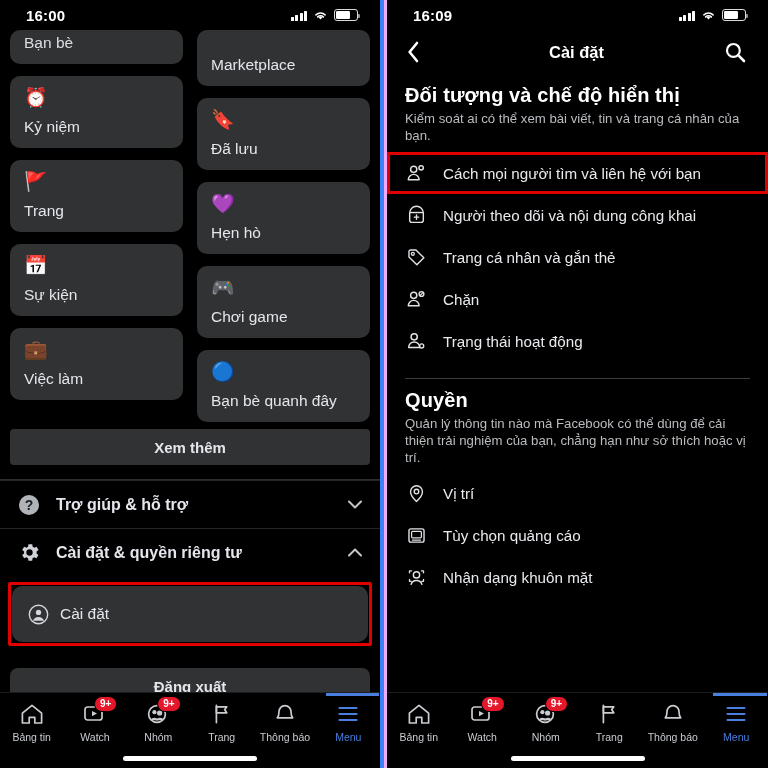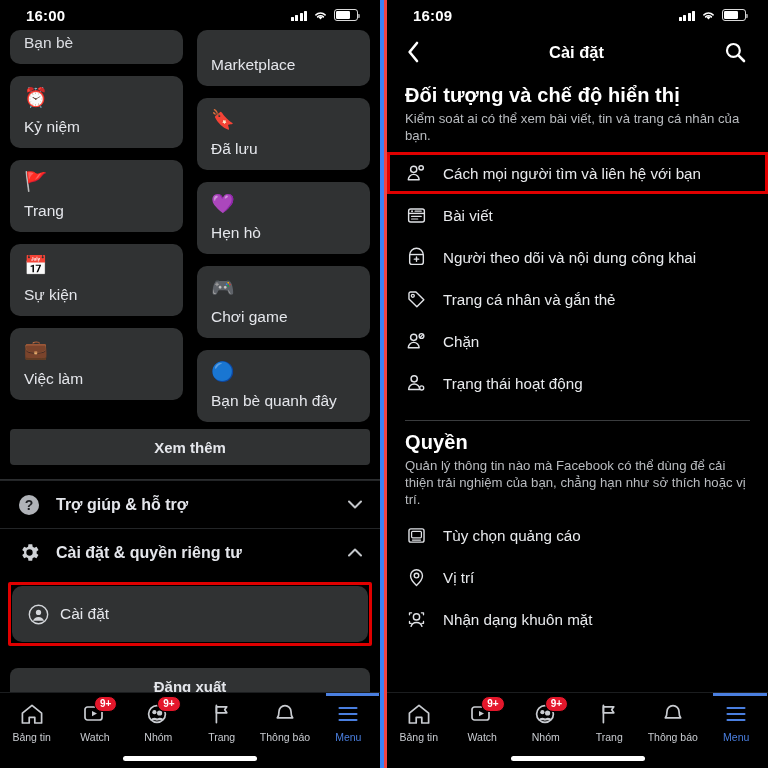--- a/index.html
+++ b/index.html
@@ -10,21 +10,21 @@
     overflow: hidden;
   }
   .screens { display: flex; width: 768px; height: 768px; }
   .phone {
     width: 384px; height: 768px;
     background: #000;
     position: relative;
     overflow: hidden;
   }
   .phone.left  { border-right: 4px solid #3b82f6; }
-  .phone.right { border-left: 3px solid #ef4444; }
+  .phone.right { border-left: 3px solid #f0abfc; }
 
   
   .statusbar {
     height: 30px;
     display: flex; align-items: center; justify-content: space-between;
     padding: 0 22px 0 26px;
     background: #000;
   }
   .sb-time { color:#fff; font-size:15px; font-weight:700; letter-spacing:.2px; }
   .sb-right { display:flex; align-items:center; gap:6px; }
@@ -399,32 +399,20 @@
         <span class="ic">
           <svg width="22" height="22" viewBox="0 0 24 24">
               <circle cx="9.5" cy="8" r="3.4" fill="none" stroke="#e0e2e6" stroke-width="1.6"></circle>
               <path d="M3.6 19.4a5.9 5.9 0 0 1 11.8 0z" fill="none" stroke="#e0e2e6" stroke-width="1.6" stroke-linejoin="round"></path>
               <circle cx="17.6" cy="6.4" r="2.4" fill="none" stroke="#e0e2e6" stroke-width="1.6"></circle>
             </svg>
         </span>
         <span class="lbl">Cách mọi người tìm và liên hệ với bạn</span>
       </div>
 
-      <div class="row">
-        <span class="ic">
-          <svg width="21" height="21" viewBox="0 0 24 24">
-              <rect x="3" y="4.6" width="18" height="14.8" rx="2.4" fill="none" stroke="#e0e2e6" stroke-width="1.6"></rect>
-              <path d="M3 9.6h18" stroke="#e0e2e6" stroke-width="1.6"></path>
-              <circle cx="6.9" cy="7.1" r="1.1" fill="#e0e2e6"></circle>
-              <path d="M10.4 7.1h7" stroke="#e0e2e6" stroke-width="1.4" stroke-linecap="round"></path>
-              <path d="M6.4 13h11M6.4 16h7" stroke="#e0e2e6" stroke-width="1.4" stroke-linecap="round"></path>
-            </svg>
-        </span>
-        <span class="lbl">Bài viết</span>
-      </div>
 
       <div class="row">
         <span class="ic">
           <svg width="21" height="21" viewBox="0 0 24 24">
               <path d="M4.2 9.2a7.8 7.8 0 0 1 15.6 0v8.2a2.4 2.4 0 0 1-2.4 2.4H6.6a2.4 2.4 0 0 1-2.4-2.4z" fill="none" stroke="#e0e2e6" stroke-width="1.6"></path>
               <path d="M4.4 8.6h15.2" stroke="#e0e2e6" stroke-width="1.6"></path>
               <path d="M12 11.4v5M9.5 13.9h5" stroke="#e0e2e6" stroke-width="1.6" stroke-linecap="round"></path>
             </svg>
         </span>
         <span class="lbl">Người theo dõi và nội dung công khai</span>
@@ -469,35 +457,35 @@
 
     <div class="sec">
       <div class="sec-title">Quyền</div>
       <div class="sec-desc">Quản lý thông tin nào mà Facebook có thể dùng để cải thiện trải nghiệm của bạn, chẳng hạn như sở thích hoặc vị trí.</div>
     </div>
 
     <div class="rows-b">
       <div class="row">
         <span class="ic">
           <svg width="21" height="21" viewBox="0 0 24 24">
+              <path d="M12 21.2s6.8-6.4 6.8-11.2a6.8 6.8 0 1 0-13.6 0c0 4.8 6.8 11.2 6.8 11.2z" fill="none" stroke="#e0e2e6" stroke-width="1.6" stroke-linejoin="round"></path>
+              <circle cx="12" cy="9.8" r="2.6" fill="none" stroke="#e0e2e6" stroke-width="1.6"></circle>
+            </svg>
+        </span>
+        <span class="lbl">Vị trí</span>
+      </div>
+      <div class="row">
+        <span class="ic">
+          <svg width="21" height="21" viewBox="0 0 24 24">
               <rect x="3.4" y="4.4" width="17.2" height="15.2" rx="2.2" fill="none" stroke="#e0e2e6" stroke-width="1.6"></rect>
               <rect x="6.4" y="7.2" width="11.2" height="7.4" rx="1.2" fill="none" stroke="#e0e2e6" stroke-width="1.4"></rect>
               <path d="M7.4 17.2h9.2" stroke="#e0e2e6" stroke-width="1.4" stroke-linecap="round"></path>
             </svg>
         </span>
         <span class="lbl">Tùy chọn quảng cáo</span>
-      </div>
-      <div class="row">
-        <span class="ic">
-          <svg width="21" height="21" viewBox="0 0 24 24">
-              <path d="M12 21.2s6.8-6.4 6.8-11.2a6.8 6.8 0 1 0-13.6 0c0 4.8 6.8 11.2 6.8 11.2z" fill="none" stroke="#e0e2e6" stroke-width="1.6" stroke-linejoin="round"></path>
-              <circle cx="12" cy="9.8" r="2.6" fill="none" stroke="#e0e2e6" stroke-width="1.6"></circle>
-            </svg>
-        </span>
-        <span class="lbl">Vị trí</span>
       </div>
       <div class="row">
         <span class="ic">
           <svg width="21" height="21" viewBox="0 0 24 24">
               <circle cx="12" cy="9" r="3.6" fill="none" stroke="#e0e2e6" stroke-width="1.6"></circle>
               <path d="M5.6 20.4a6.6 6.6 0 0 1 12.8 0" fill="none" stroke="#e0e2e6" stroke-width="1.6"></path>
               <path d="M4 6.6V4.4h2.4M20 6.6V4.4h-2.4M4 14.2v2.2h2M20 14.2v2.2h-2" stroke="#e0e2e6" stroke-width="1.5" fill="none" stroke-linecap="round" stroke-linejoin="round"></path>
             </svg>
         </span>
         <span class="lbl">Nhận dạng khuôn mặt</span>

